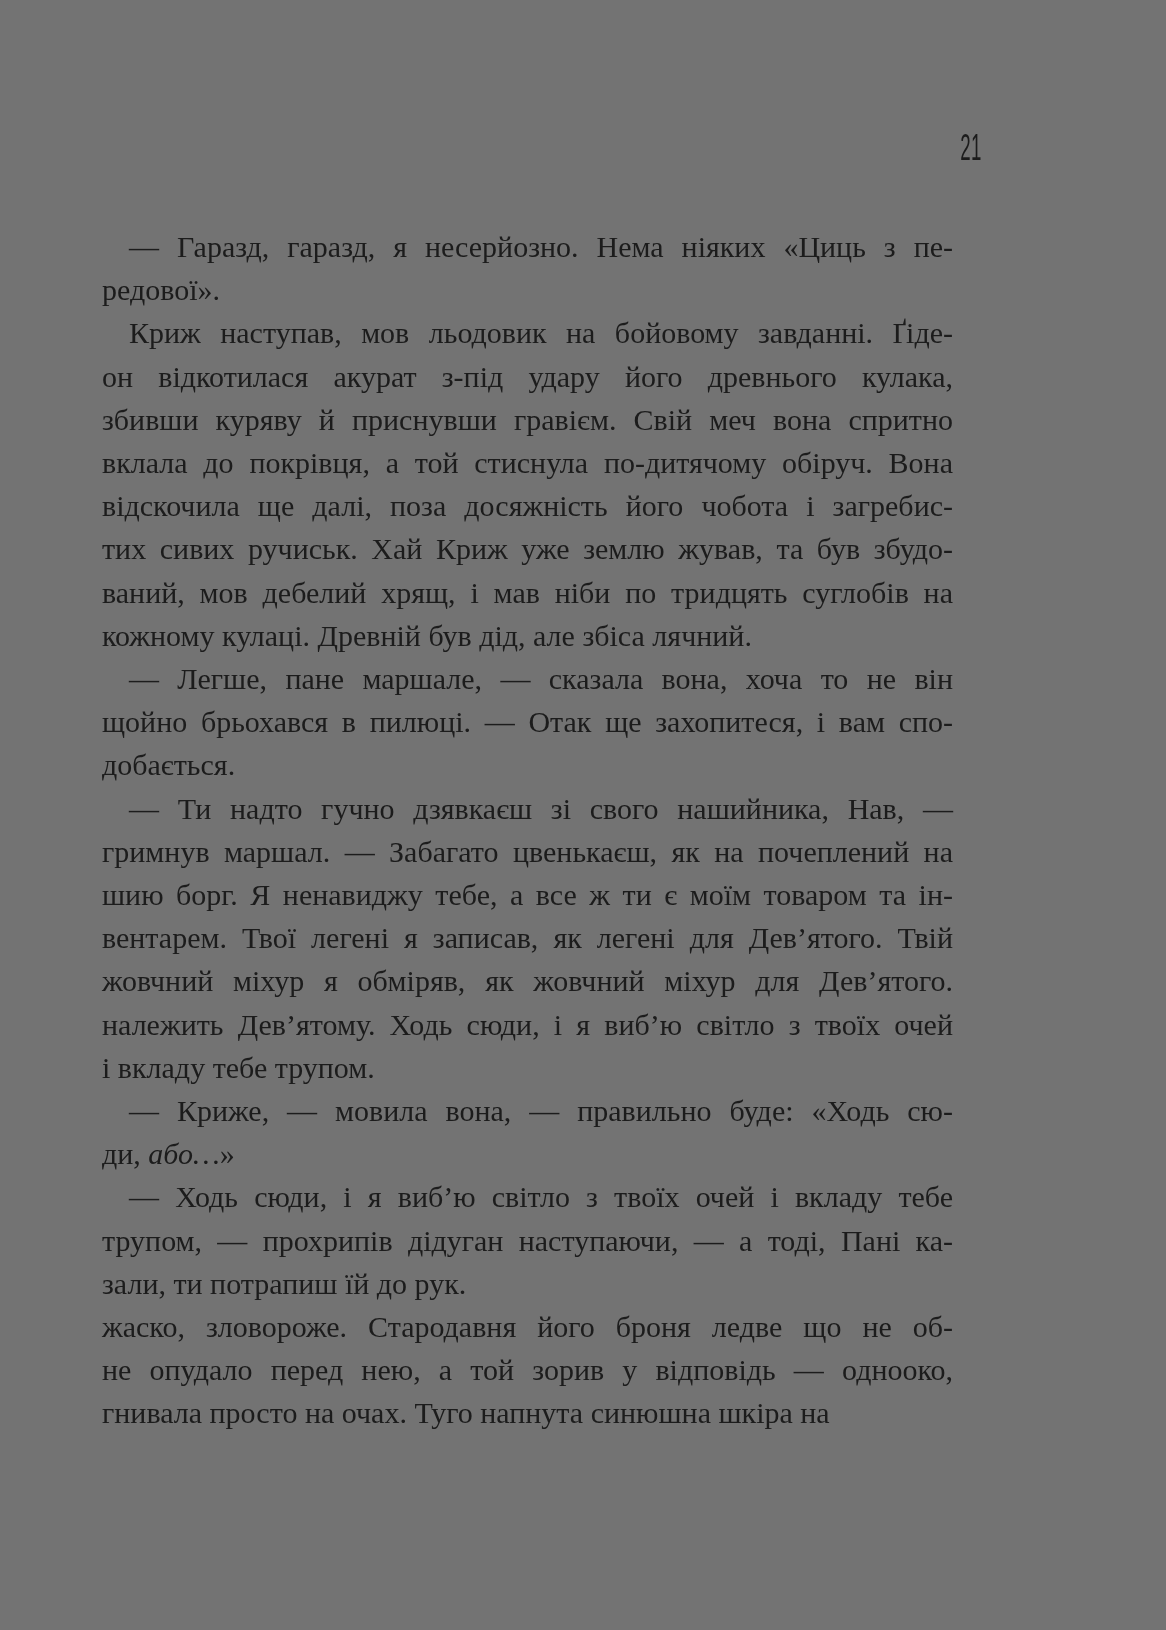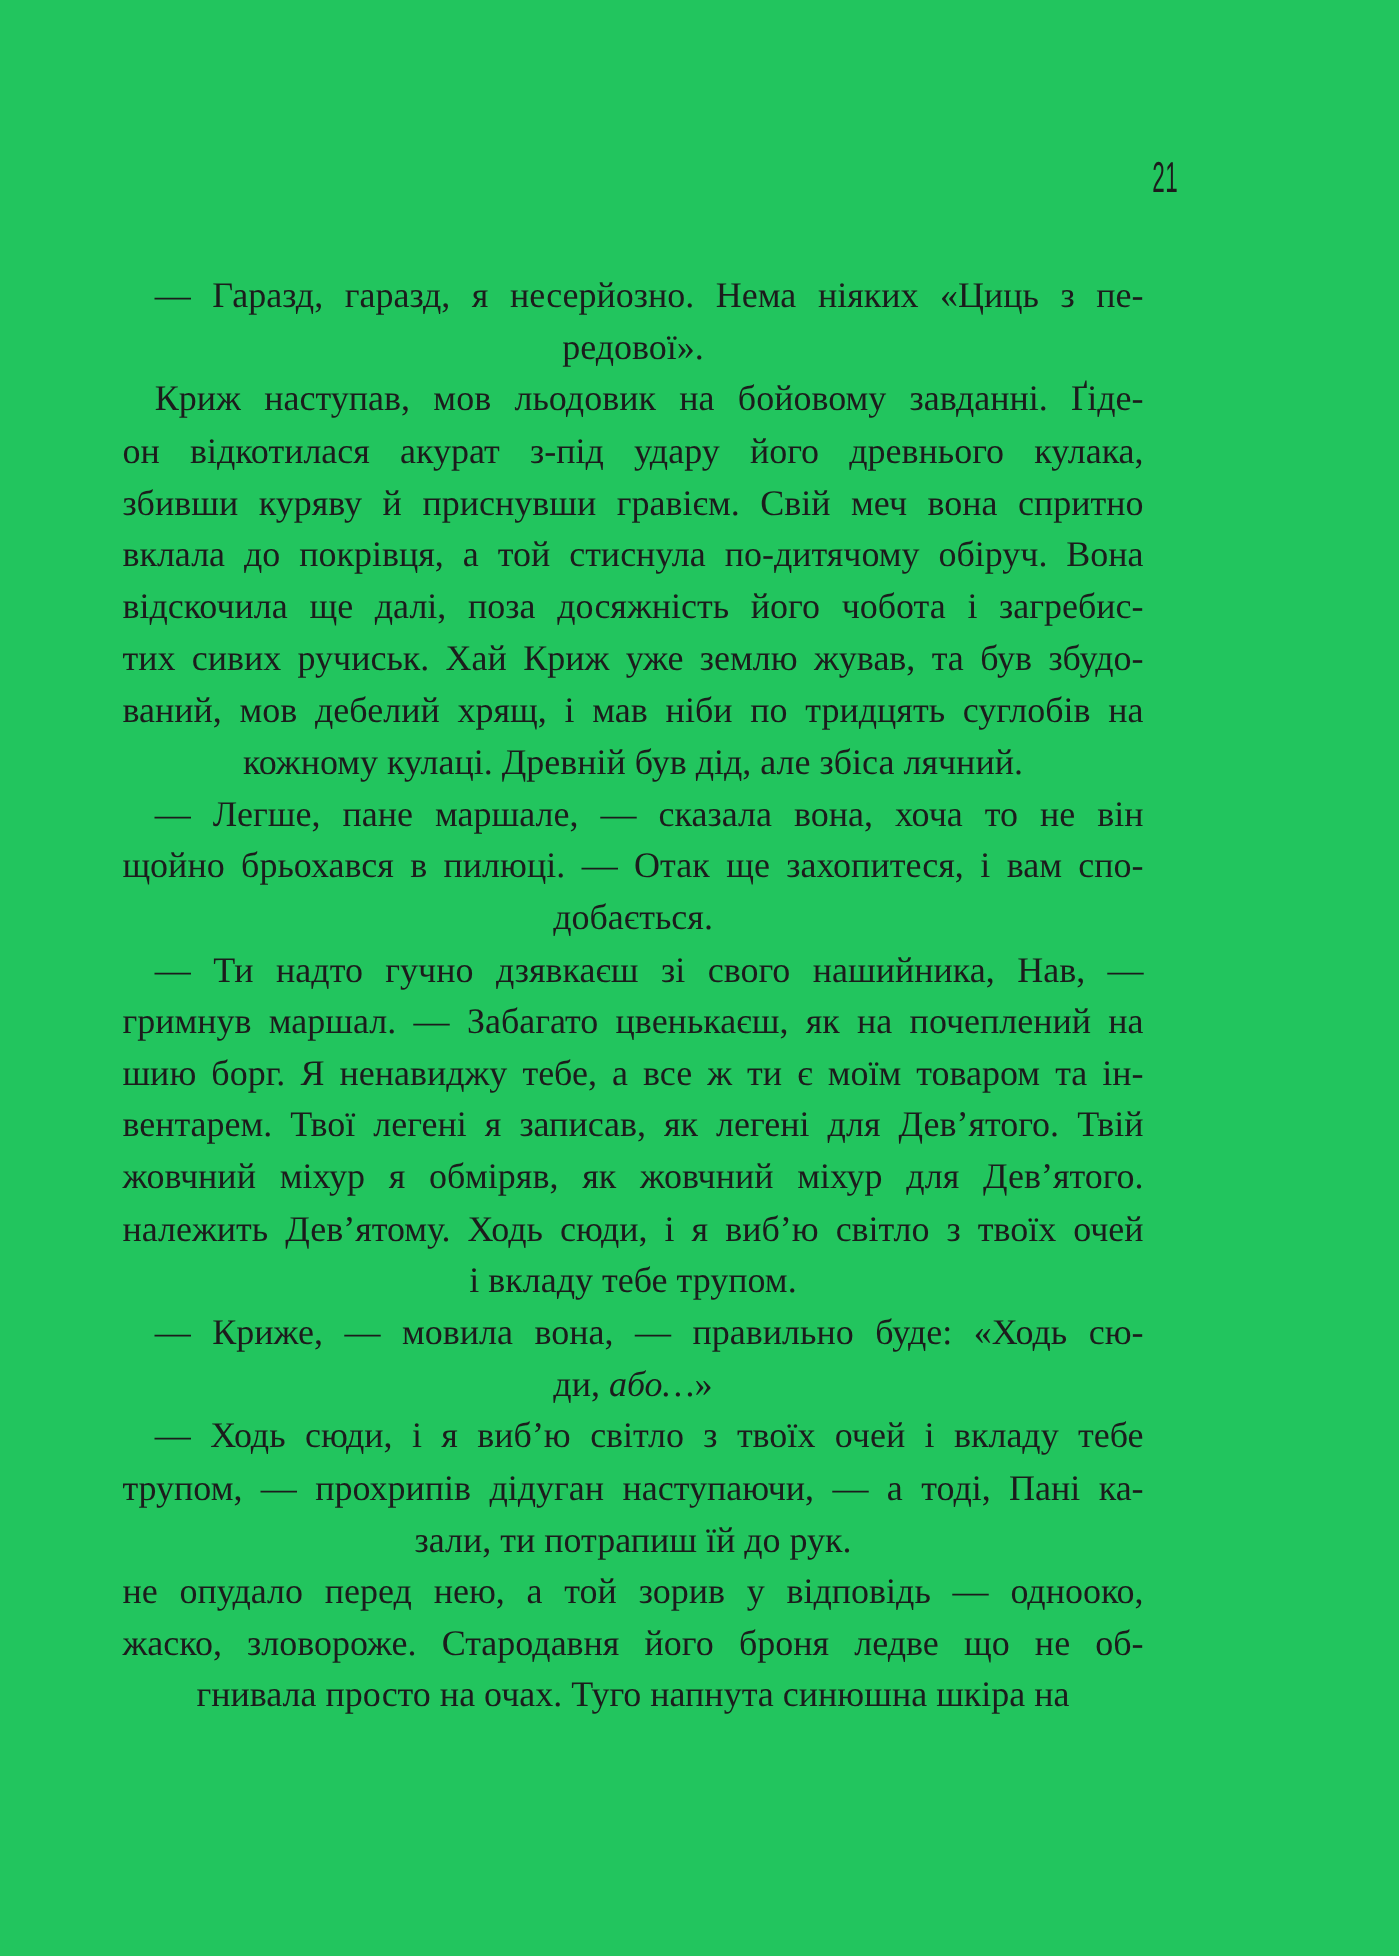--- a/index.html
+++ b/index.html
@@ -10,21 +10,21 @@
     width: 1166px;
     height: 1630px;
     background: #ffffff;
     position: relative;
     font-family: "Liberation Serif", serif;
     overflow: hidden;
   }
   .page {
     position: absolute;
     inset: 0;
-    background: #22c55e;
+    background: #737373;
   }
   .page-number {
     position: absolute;
     top: 130px;
     right: 184px;
     font-family: "Liberation Sans", sans-serif;
     font-size: 36px;
     line-height: 1;
     color: #1c1c1c;
     letter-spacing: 1px;
@@ -35,21 +35,21 @@
     position: absolute;
     left: 102px;
     top: 197px;
     width: 851px;
     font-size: 30px;
     line-height: 43.2px;
     color: #1c1c1c;
     margin-top: 28px;
   }
   .line {
-    text-align: center;
+    text-align: left;
     white-space: normal;
   }
   .line.justify {
     text-align: justify;
     text-align-last: justify;
     text-justify: inter-word;
   }
   .line.indent {
     text-indent: 27px;
   }
@@ -81,17 +81,17 @@
       <div class="line justify"><span>шию борг. Я ненавиджу тебе, а все ж ти є моїм товаром та ін-</span></div>
       <div class="line justify"><span>вентарем. Твої легені я записав, як легені для Дев’ятого. Твій</span></div>
       <div class="line justify"><span>жовчний міхур я обміряв, як жовчний міхур для Дев’ятого.</span></div>
       <div class="line justify"><span>належить Дев’ятому. Ходь сюди, і я виб’ю світло з твоїх очей</span></div>
       <div class="line"><span>і вкладу тебе трупом.</span></div>
       <div class="line justify indent"><span>— Криже, — мовила вона, — правильно буде: «Ходь сю-</span></div>
       <div class="line"><span>ди, </span><em>або…</em><span>»</span></div>
       <div class="line justify indent"><span>— Ходь сюди, і я виб’ю світло з твоїх очей і вкладу тебе</span></div>
       <div class="line justify"><span>трупом, — прохрипів дідуган наступаючи, — а тоді, Пані ка-</span></div>
       <div class="line"><span>зали, ти потрапиш їй до рук.</span></div>
+      <div class="line justify"><span>жаско, зловороже. Стародавня його броня ледве що не об-</span></div>
       <div class="line justify"><span>не опудало перед нею, а той зорив у відповідь — однооко,</span></div>
-      <div class="line justify"><span>жаско, зловороже. Стародавня його броня ледве що не об-</span></div>
       <div class="line"><span>гнивала просто на очах. Туго напнута синюшна шкіра на</span></div>
     </main>
 </div>
 
 </body></html>

